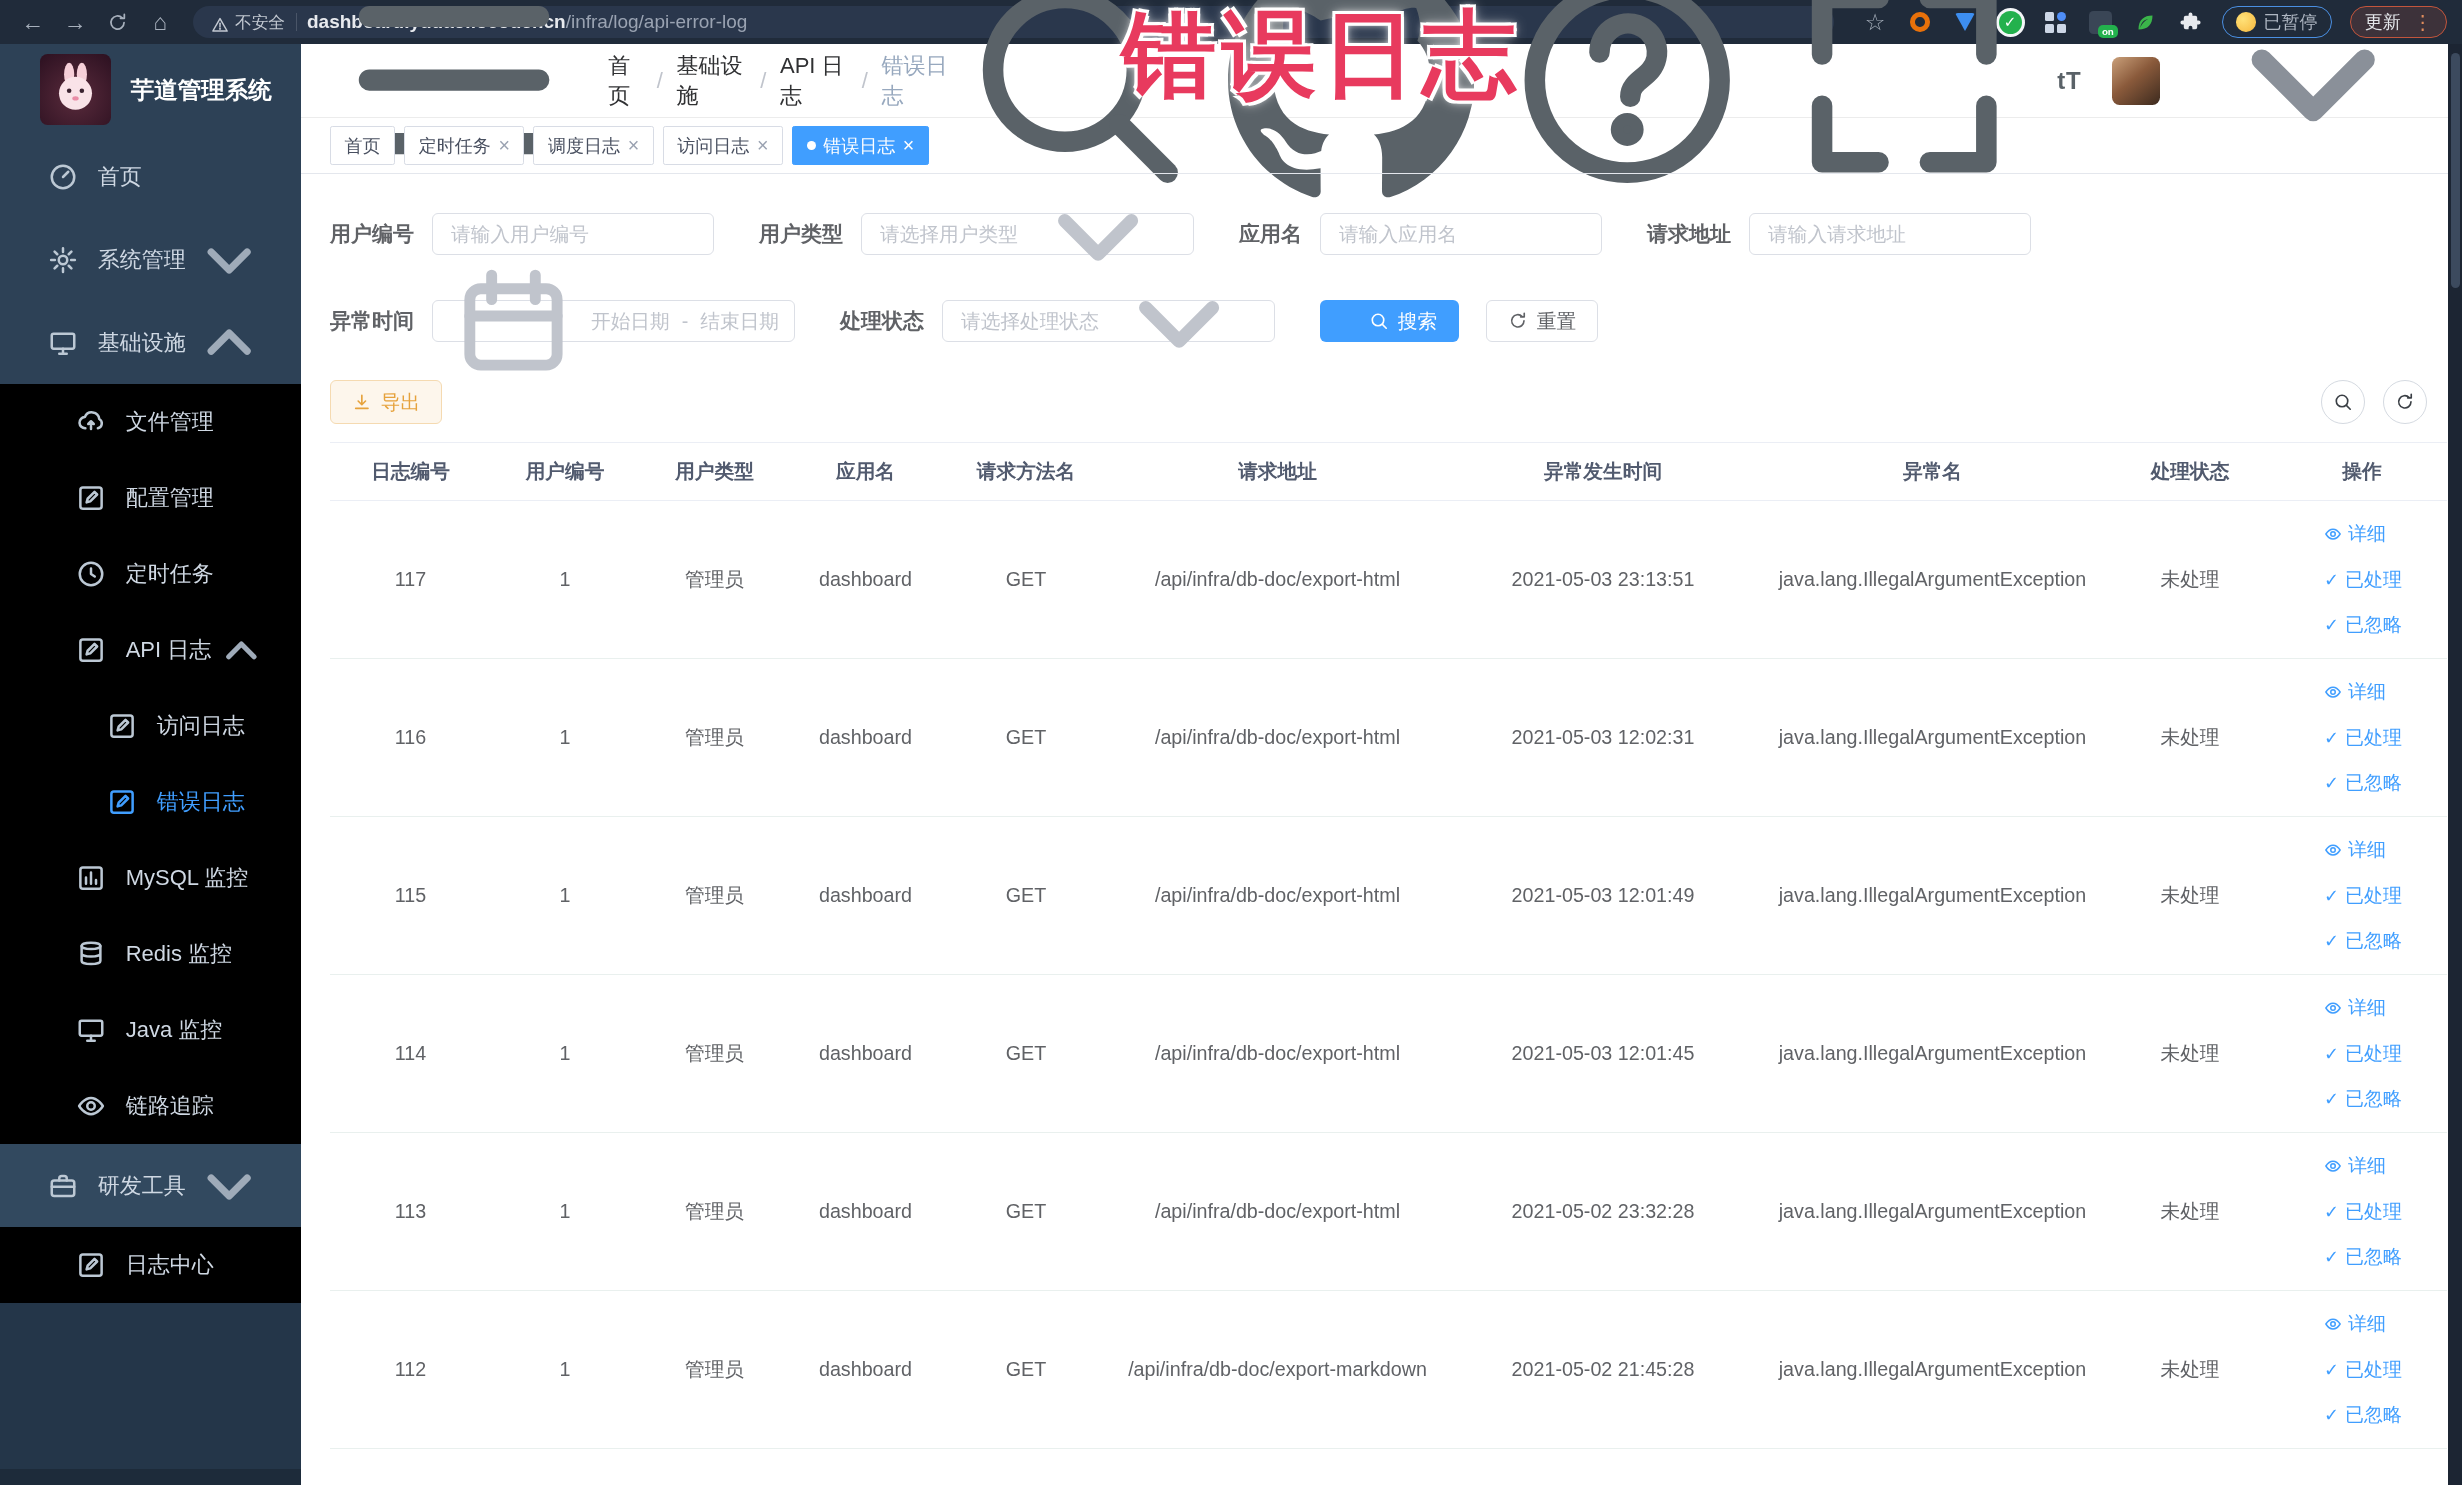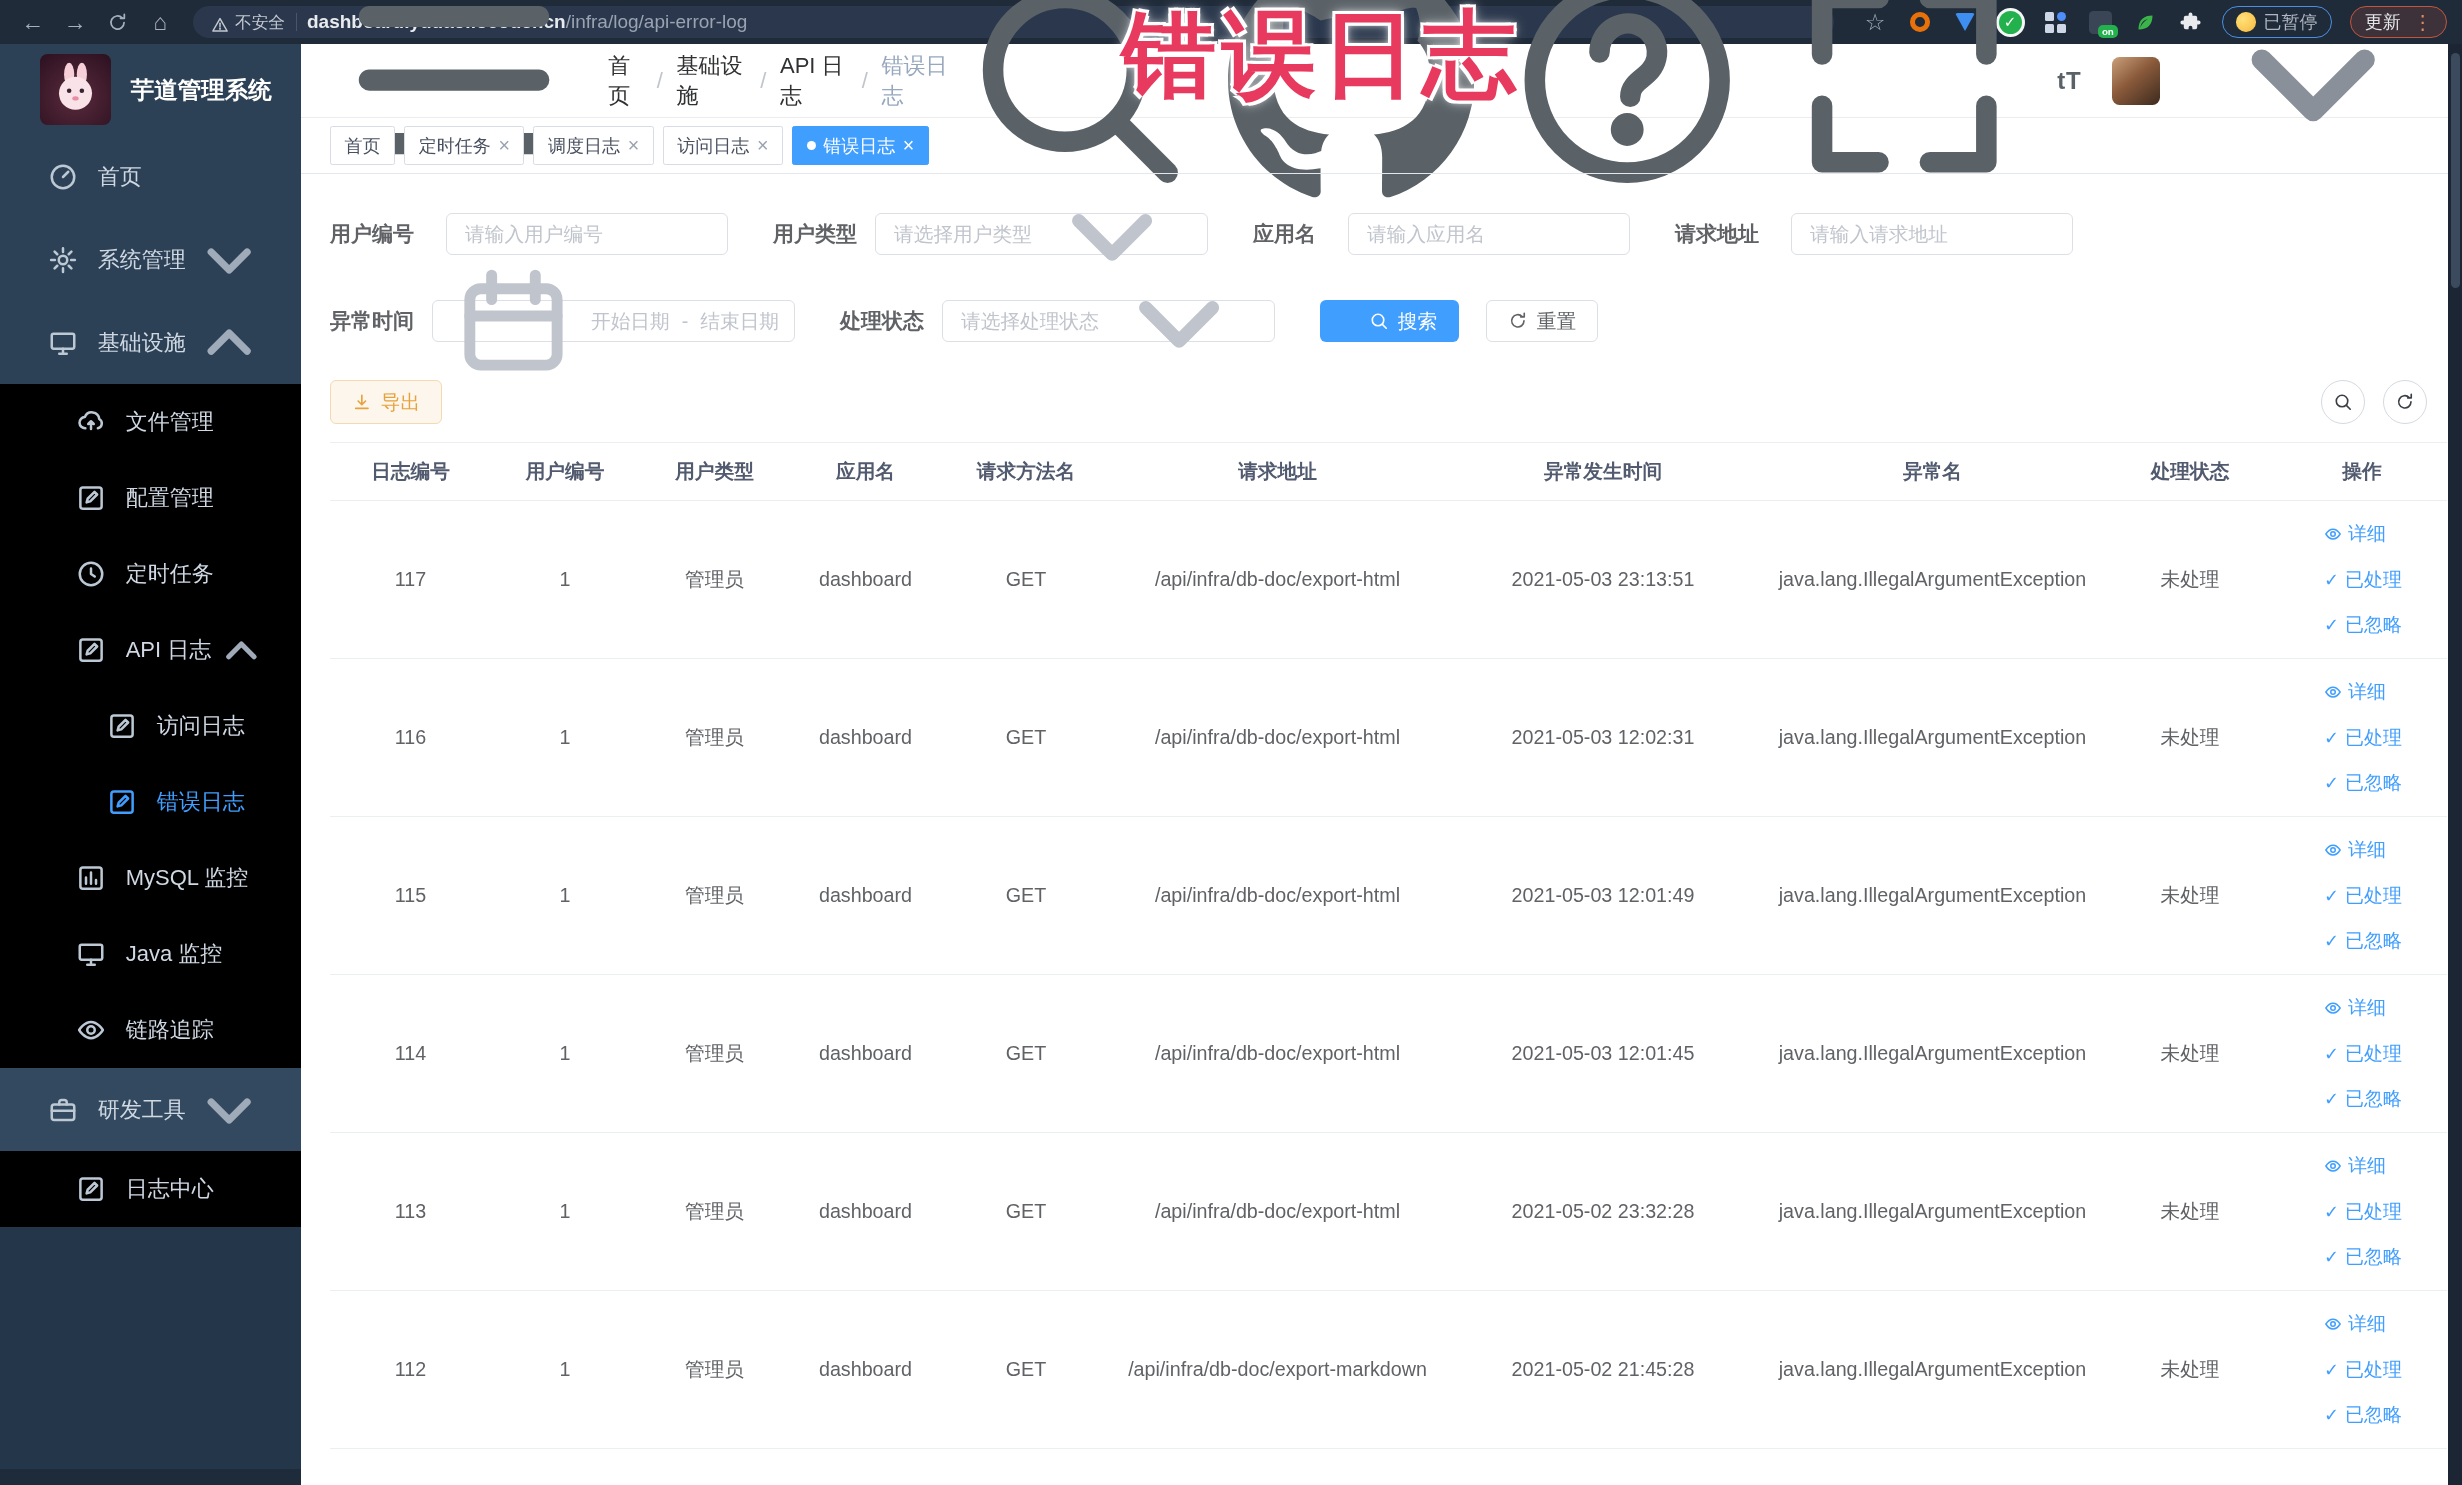--- a/index.html
+++ b/index.html
@@ -92,21 +92,21 @@
   
   .content { flex:1; padding:39px 15px 0 29px; position:relative; min-width:0; }
   .frow { display:flex; align-items:center; }
   .frow.r1 { margin-bottom:45px; } .frow.r2 { margin-bottom:38px; }
   .fgroup { display:flex; align-items:center; margin-right:45px; }
   .flabel { font-size:21px; font-weight:bold; color:#606266; margin-right:18px; white-space:nowrap; }
   .finput { height:42px; border:0.8px solid #dcdfe6; border-radius:6px; background:#fff; display:flex; align-items:center; }
   input.real { border:none; outline:none; background:transparent; font-size:19.7px; color:#606266; width:100%; padding:0 18px;
                font-family:inherit; }
   input.real::placeholder { color:#c0c4cc; }
-  .w-input { width:282px;margin-left:14px; } .w-select { width:333px; } .w-date { width:363px; }
+  .w-input { width:282px; } .w-select { width:333px; } .w-date { width:363px; }
   .sel { justify-content:space-between; padding:0 15px 0 18px; cursor:pointer; }
   .sel .ph { font-size:19.7px; color:#c0c4cc; white-space:nowrap; }
   .sel .car { color:#c0c4cc; } .sel .car svg { width:19.7px; height:19.7px; }
   .daterange { padding:0 15px; gap:12px; }
   .daterange .cal { color:#c0c4cc; } .daterange .cal svg { width:21px; height:21px; display:block; }
   .daterange .dph { font-size:19.7px; color:#c0c4cc; flex:1; text-align:center; white-space:nowrap; }
   .daterange .dsep { font-size:19.7px; color:#c0c4cc; }
   .btn { height:42px; display:inline-flex; align-items:center; gap:9px; border-radius:6px; font-size:19.7px;
          padding:0 21px; cursor:pointer; border:0.8px solid transparent; white-space:nowrap; }
   .btn svg { width:19.7px; height:19.7px; }
@@ -338,20 +338,29 @@
               <svg viewBox="0 0 24 24" fill="none" stroke="currentColor" stroke-width="2" stroke-linecap="round" stroke-linejoin="round" style="width:100%;height:100%;display:block">
                 <rect x="3.5" y="3.5" width="17" height="17" rx="2"></rect>
                 <path d="M8 16.5v-5M12 16.5v-9M16 16.5v-3"></path>
               </svg>
             </span>
             <span class="ml">MySQL 监控</span>
           </div>
           <div class="menu-item lvl2 sub">
             <span class="mi">
               <svg viewBox="0 0 24 24" fill="none" stroke="currentColor" stroke-width="2" stroke-linecap="round" stroke-linejoin="round" style="width:100%;height:100%;display:block">
+                <ellipse cx="12" cy="5.5" rx="7.5" ry="2.5"></ellipse>
+                <path d="M4.5 5.5v6c0 1.4 3.4 2.5 7.5 2.5s7.5-1.1 7.5-2.5v-6M4.5 11.5v6c0 1.4 3.4 2.5 7.5 2.5s7.5-1.1 7.5-2.5v-6"></path>
+              </svg>
+            </span>
+            <span class="ml">Redis 监控</span>
+          </div>
+          <div class="menu-item lvl2 sub">
+            <span class="mi">
+              <svg viewBox="0 0 24 24" fill="none" stroke="currentColor" stroke-width="2" stroke-linecap="round" stroke-linejoin="round" style="width:100%;height:100%;display:block">
                 <rect x="3" y="4.5" width="18" height="12" rx="1.5"></rect>
                 <path d="M9 20.5h6M12 16.5v4"></path>
               </svg>
             </span>
             <span class="ml">Java 监控</span>
           </div>
           <div class="menu-item lvl2 sub">
             <span class="mi">
               <svg viewBox="0 0 24 24" fill="none" stroke="currentColor" stroke-width="2" stroke-linecap="round" stroke-linejoin="round" style="width:100%;height:100%;display:block">
                 <path d="M2.5 12S6.5 5.5 12 5.5 21.5 12 21.5 12 17.5 18.5 12 18.5 2.5 12 2.5 12z"></path>

